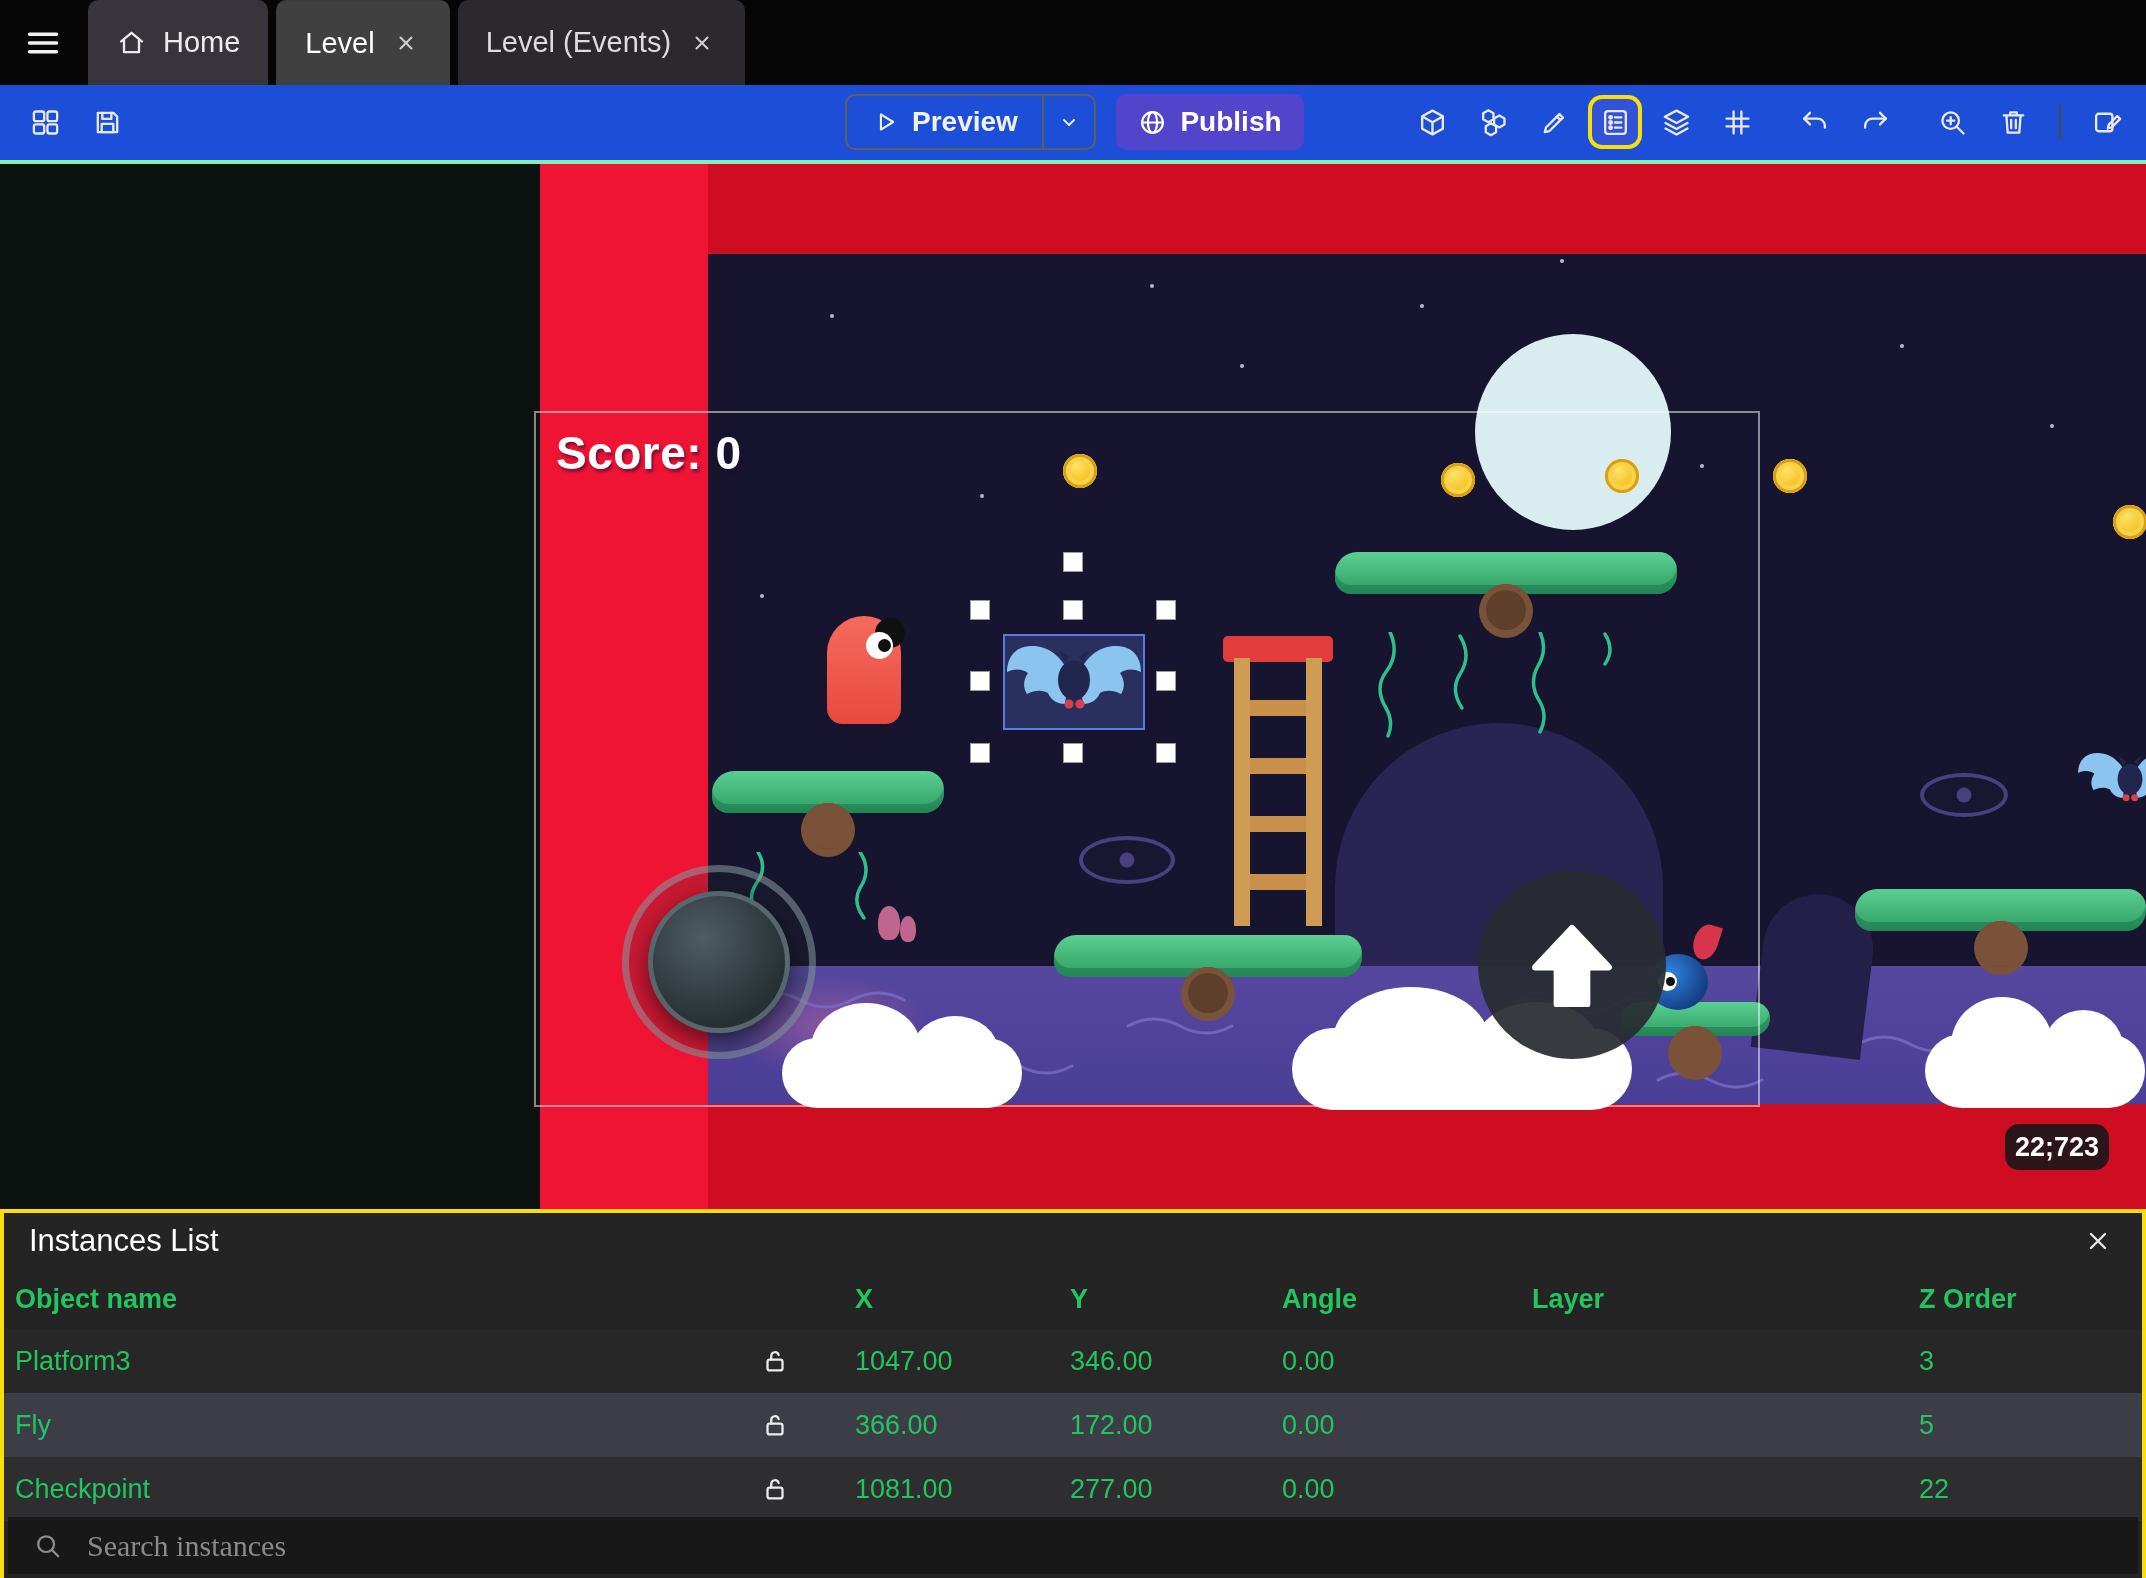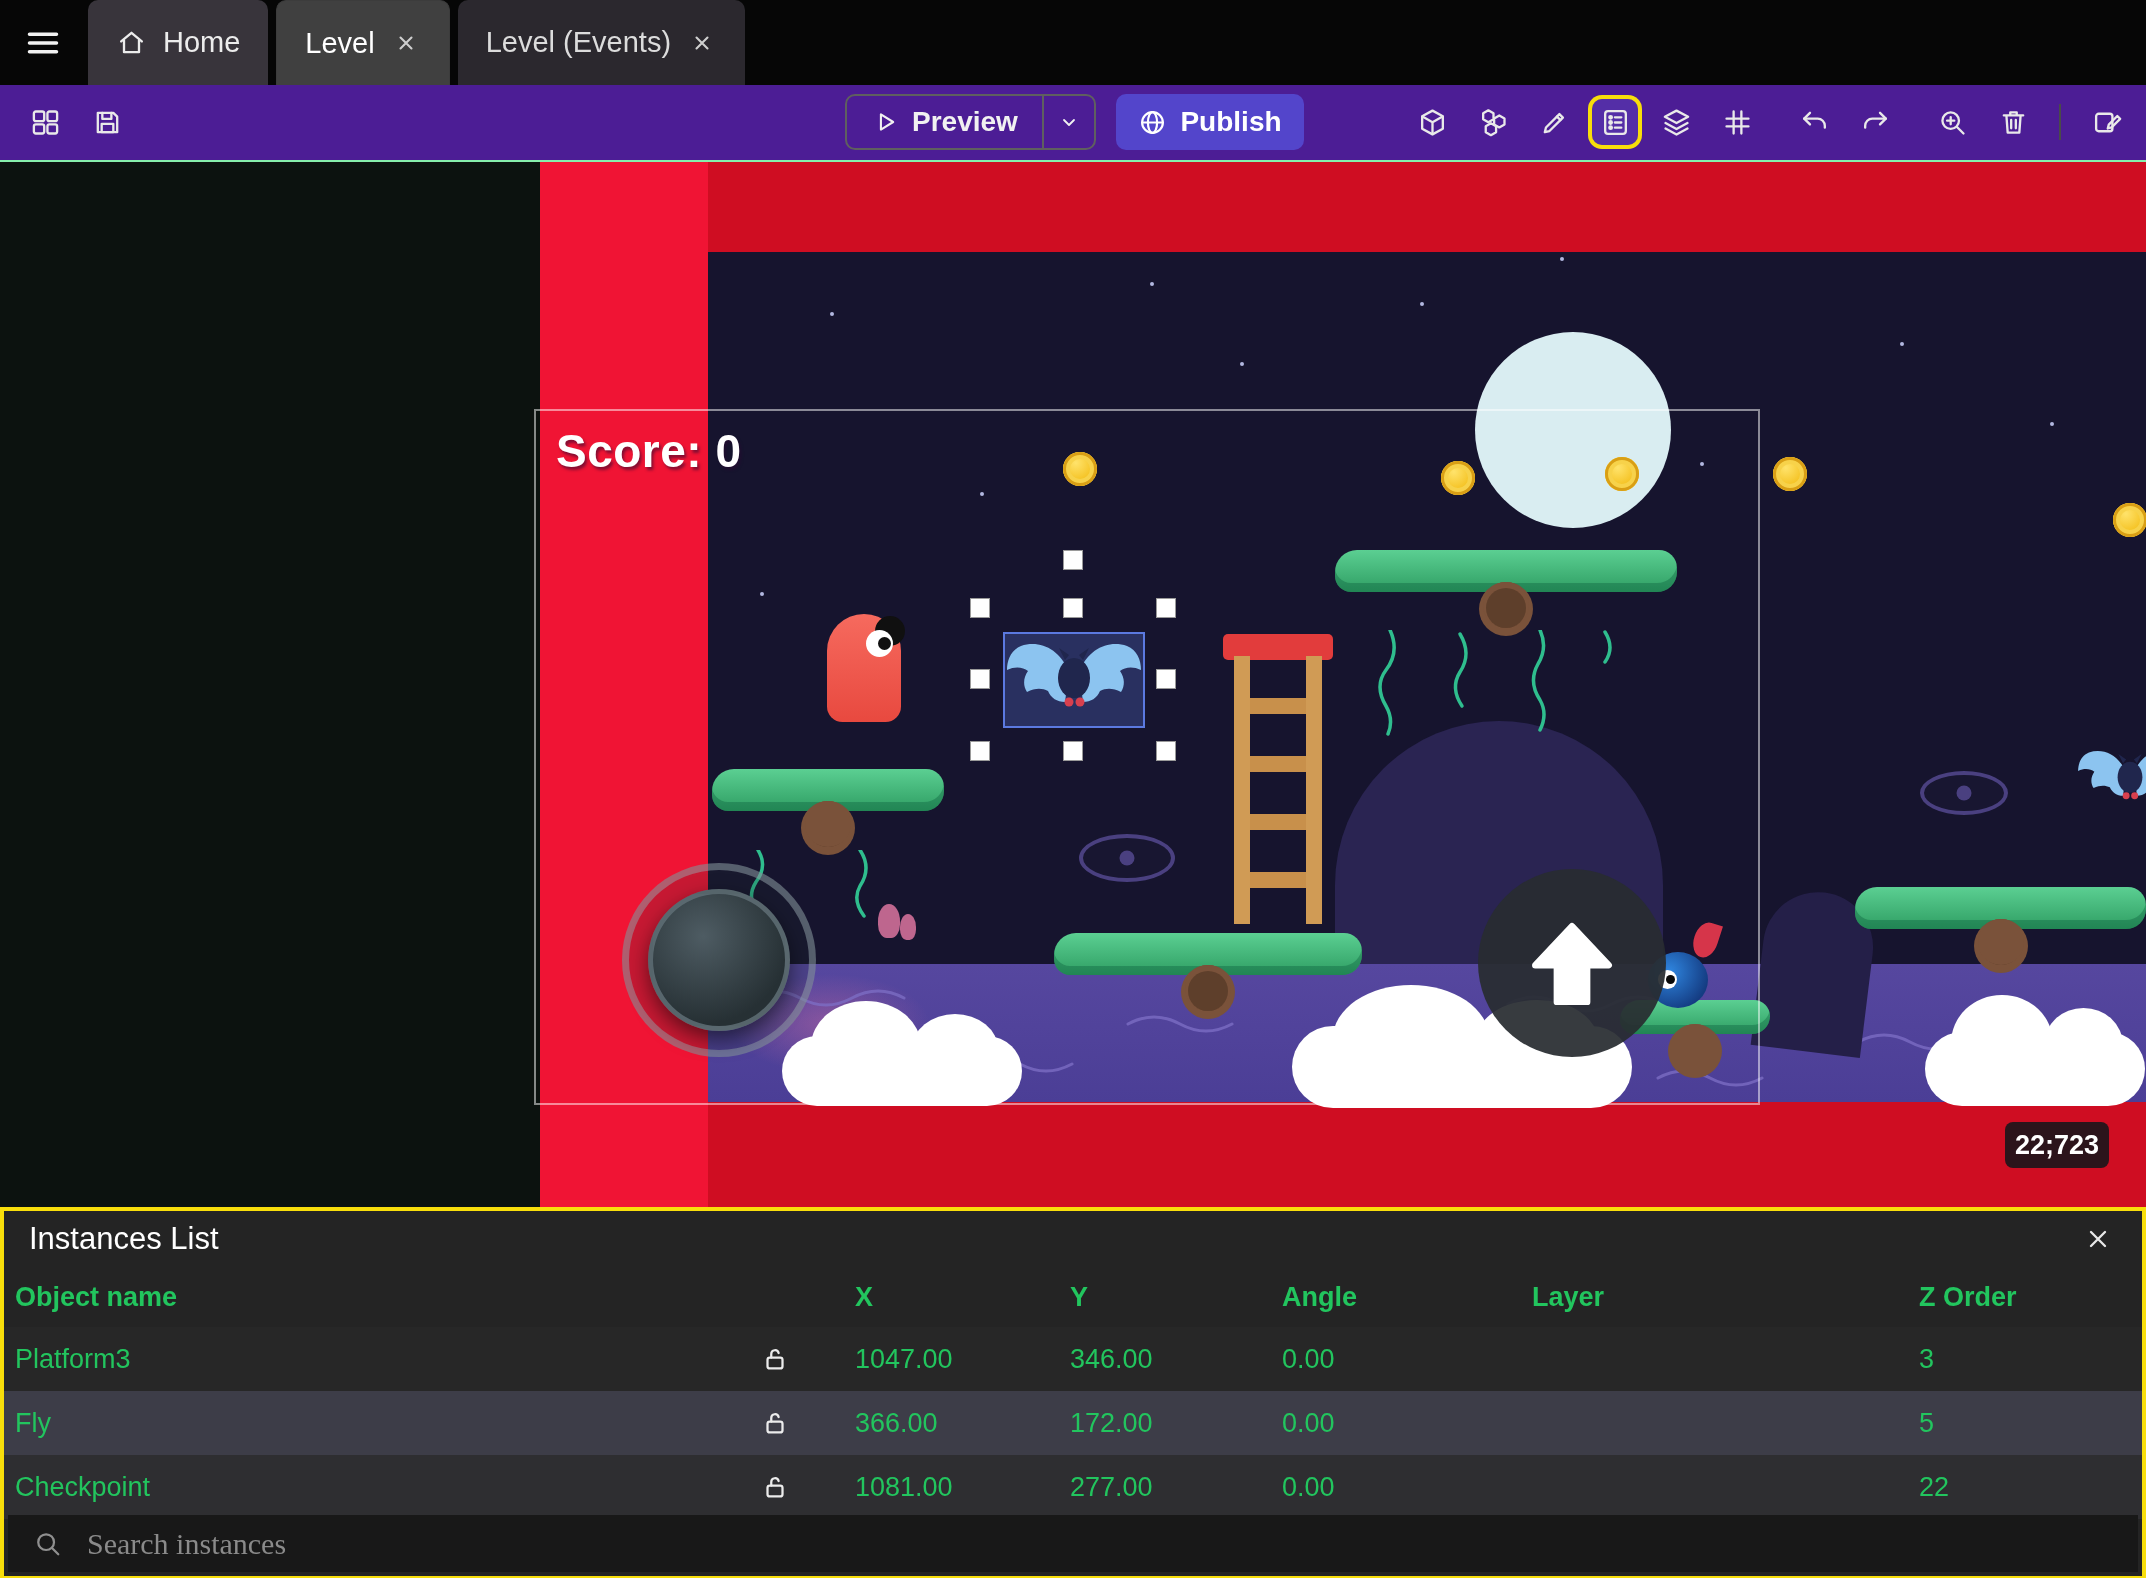--- a/index.html
+++ b/index.html
@@ -14,21 +14,21 @@
   .menu-btn svg{width:38px;height:38px}
   .tab{display:flex;align-items:center;gap:16px;padding:0 28px;margin-right:8px;font-size:29px;color:#ececec;border-radius:10px 10px 0 0;cursor:default}
   .tab-home{background:#38343b}
   .tab-active{background:#404040;border:1px solid #3c3c3c;border-bottom:none;color:#fff}
   .tab-dim{background:#2b282e;color:#dcdcdc}
   .tab .t-icn{width:31px;height:31px;color:#ececec}
   .tab .x-btn{width:30px;height:30px;color:#cfcfcf;background:none;border:none;display:flex;align-items:center;justify-content:center;padding:0}
   .tab .x-btn svg{width:24px;height:24px}
 
   
-  .toolbar{position:relative;height:75px;background:#4c1d95;border-bottom:2px solid #86efac}
+  .toolbar{position:relative;height:75px;background:#1d4ed8;border-bottom:4px solid #86efac}
   .iconbtn{position:relative;width:46px;height:46px;display:flex;align-items:center;justify-content:center;background:none;border:none;color:#e9e9e9;border-radius:9px;padding:0}
   .iconbtn svg{width:31px;height:31px}
   .tb-left{position:absolute;left:22px;top:14px;display:flex;gap:16px}
   .preview-btn{position:absolute;left:845px;top:9px;height:56px;display:flex;align-items:stretch;border:2px solid #5f5f5f;border-radius:10px;overflow:hidden;color:#f1f1f1;box-sizing:border-box}
   .preview-main{display:flex;align-items:center;gap:13px;padding:0 24px;font-size:28px;font-weight:600;background:none;border:none;color:#f1f1f1}
   .preview-main svg{width:28px;height:28px}
   .preview-drop{width:52px;border:none;border-left:2px solid #5f5f5f;background:none;color:#f1f1f1;display:flex;align-items:center;justify-content:center}
   .preview-drop svg{width:24px;height:24px}
   .publish-btn{position:absolute;left:1116px;top:9px;height:56px;width:188px;display:flex;align-items:center;justify-content:center;gap:13px;background:var(--publish,#5345cb);border:none;border-radius:10px;color:#fff;font-size:28px;font-weight:700}
   .publish-btn svg{width:29px;height:29px}
@@ -80,21 +80,21 @@
   .cloud::before,.cloud::after{content:"";position:absolute;background:#fff;border-radius:50%}
   .cloud::before{width:46%;height:130%;left:12%;top:-50%}
   .cloud::after{width:36%;height:100%;right:10%;top:-32%}
 
   .cam-frame{left:534px;top:247px;width:1222px;height:692px;border:2px solid rgba(255,255,255,.5)}
   .score{left:556px;top:262px;font-size:46px;font-weight:800;color:#fff;letter-spacing:.5px;text-shadow:2px 3px 3px rgba(40,10,50,.55)}
   .joy-outer{left:622px;top:701px;width:194px;height:194px;border-radius:50%;border:7px solid rgba(150,165,172,.5);background:rgba(35,45,50,.2);box-sizing:border-box}
   .joy-inner{left:648px;top:727px;width:142px;height:142px;border-radius:50%;background:radial-gradient(circle at 38% 32%,#4e5c63,#263034 72%);border:5px solid rgba(95,110,118,.85);box-sizing:border-box;box-shadow:0 8px 20px rgba(0,0,0,.5)}
   .btn-up{left:1478px;top:707px;width:188px;height:188px;border-radius:50%;background:rgba(40,44,48,.93);display:flex;align-items:center;justify-content:center}
   .btn-up svg{position:static;width:108px;height:108px}
-  .coord-badge{left:2005px;top:960px;width:104px;height:46px;background:rgba(22,22,26,.88);border-radius:8px;color:#fff;font-size:27px;font-weight:700;display:flex;align-items:center;justify-content:center}
+  .coord-badge{left:2005px;top:960px;width:104px;height:46px;background:rgba(22,22,26,.88);border-radius:14px;color:#fff;font-size:27px;font-weight:700;display:flex;align-items:center;justify-content:center}
 
   .sel-box{left:1003px;top:470px;width:142px;height:96px;background:rgba(78,100,190,.35);border:2px solid var(--selection,#5b79e0);box-sizing:border-box}
   .sel-box svg{position:absolute;left:-2px;top:-4px}
   .handle{width:20px;height:20px;background:#fff;border:1px solid #9a9a9a;box-sizing:border-box}
 
   
   .panel{position:relative;width:2146px;height:373px;background:#242424;border:4px solid var(--highlight,#f8de0b);box-sizing:border-box}
   .panel-head{height:56px;display:flex;align-items:center;padding:0 22px 0 25px}
   .panel-title{font-size:31px;font-weight:400;color:#fff}
   .panel-close{margin-left:auto;width:44px;height:44px;display:flex;align-items:center;justify-content:center;background:none;border:none;color:#e8e8e8}

